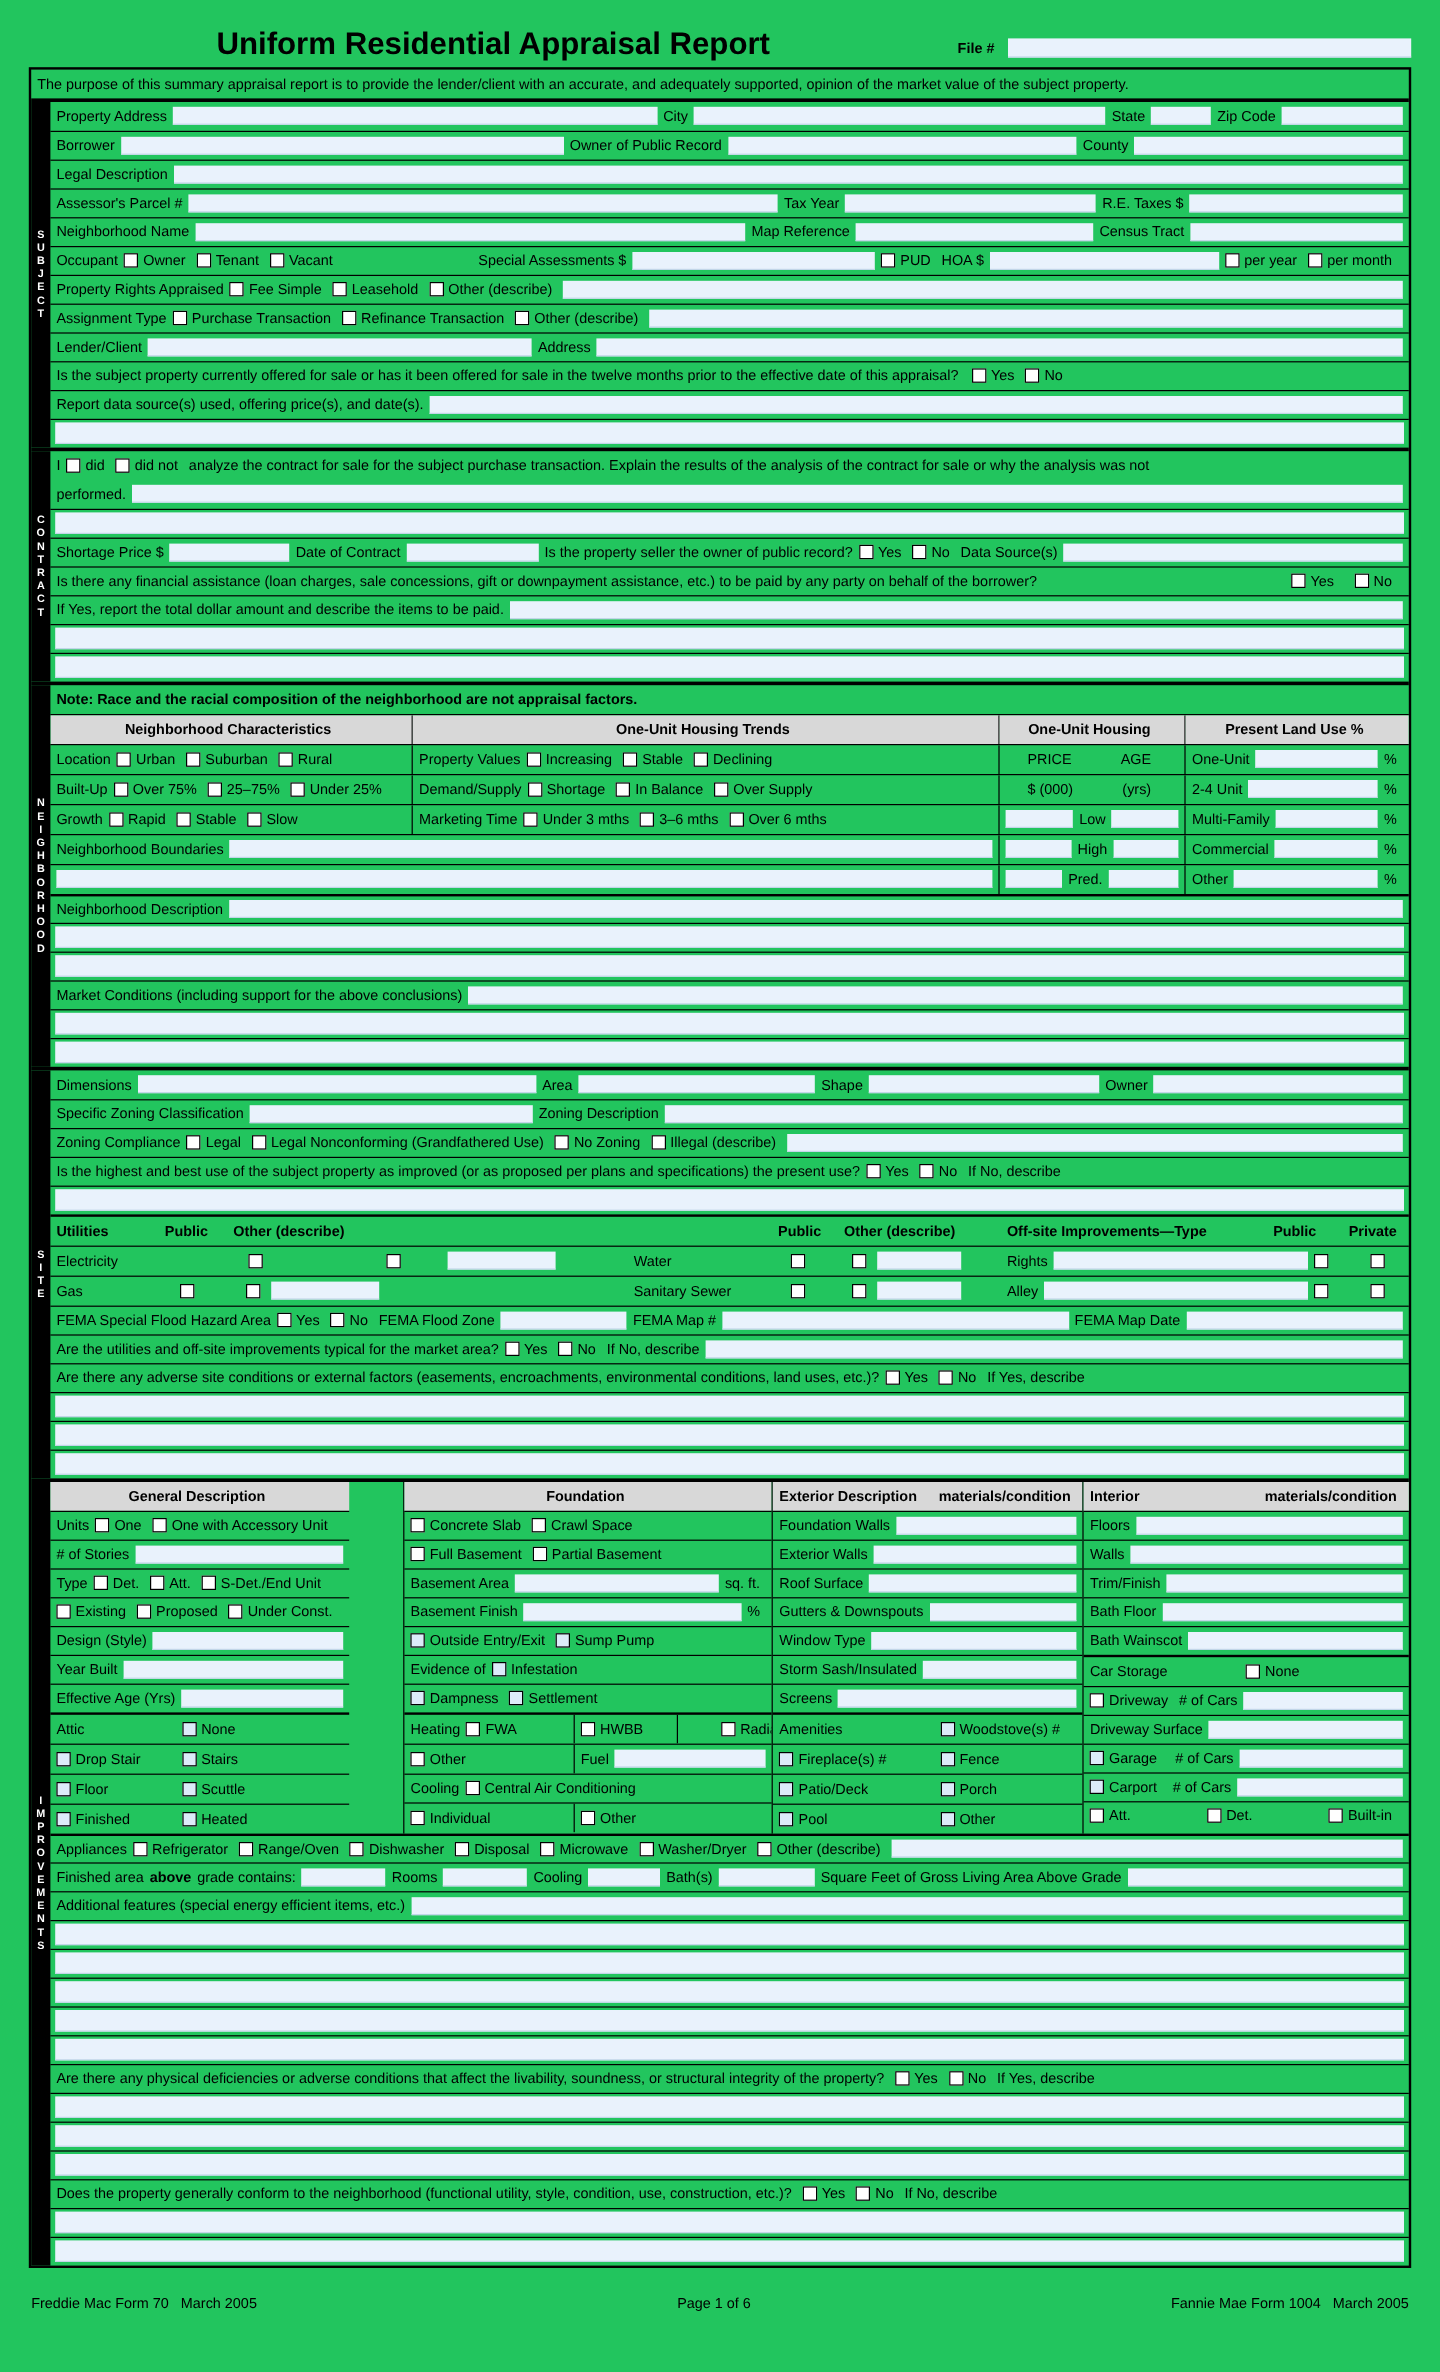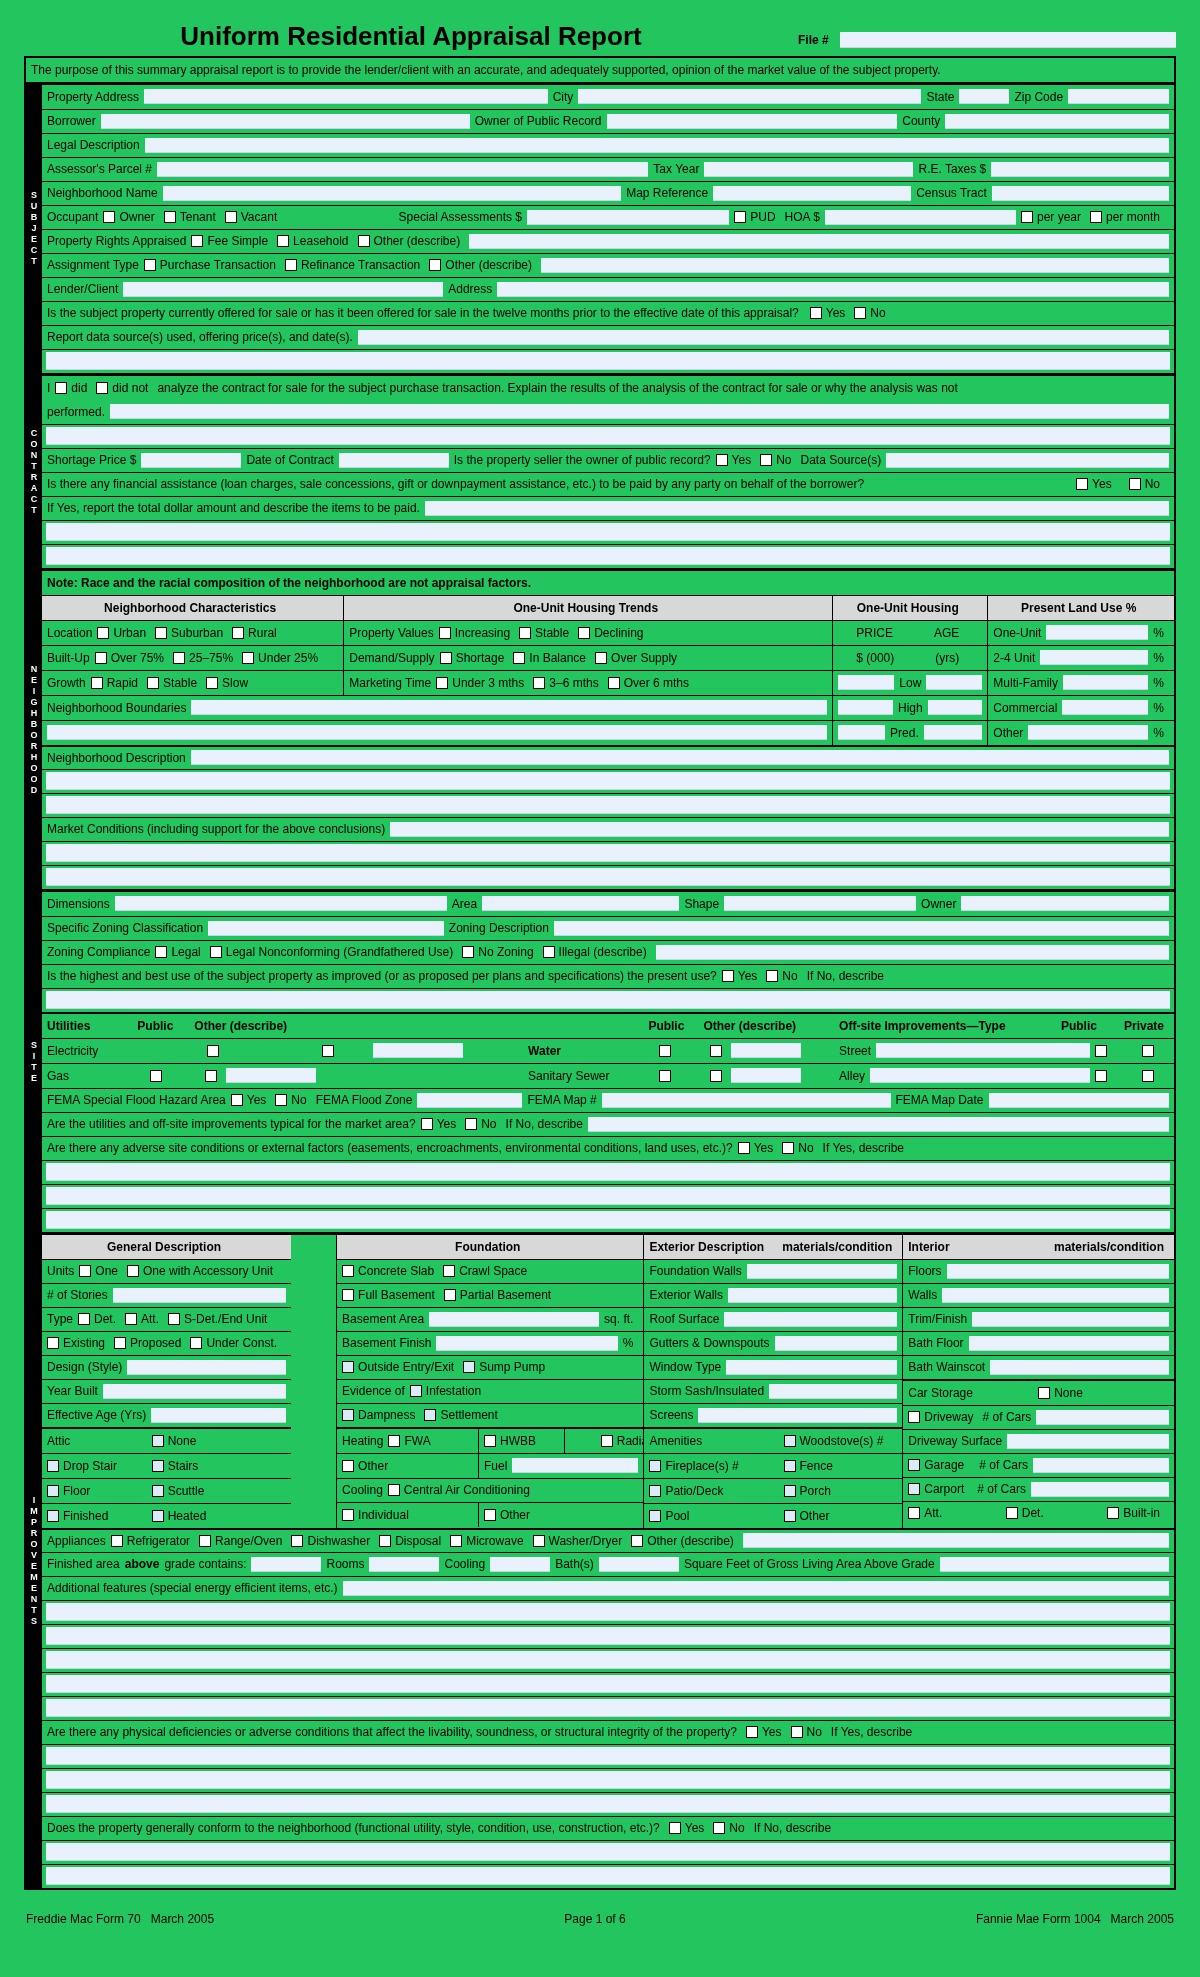--- a/index.html
+++ b/index.html
@@ -575,35 +575,35 @@
               <span class="sp" style="width: 44px;"></span>
               <span class="cbw">
                 <span class="cb"></span>
               </span>
               <span class="sp" style="width: 34px;"></span>
               <span class="cbw">
                 <span class="cb"></span>
               </span>
               <span class="in" style="width: 90px;"></span>
             </div>
-            <div class="cell" style="width: 25%; font-weight: bold;">
+            <div class="cell" style="width: 25%;">
               <span class="lb">Water</span>
               <span class="fill"></span>
               <span class="cbw">
                 <span class="cb"></span>
               </span>
               <span class="sp" style="width: 30px;"></span>
               <span class="cbw">
                 <span class="cb"></span>
               </span>
               <span class="in" style="width: 70px;"></span>
             </div>
             <div class="cell" style="width: 32.5%;">
               <span class="sp" style="width: 28px;"></span>
-              <span class="lb">Street</span>
+              <span class="lb">Rights</span>
               <span class="in" style="flex: 1 1 0%;"></span>
               <span class="cbw">
                 <span class="cb"></span>
               </span>
               <span class="sp" style="width: 26px;"></span>
               <span class="cbw">
                 <span class="cb"></span>
               </span>
               <span class="sp" style="width: 6px;"></span>
             </div>

